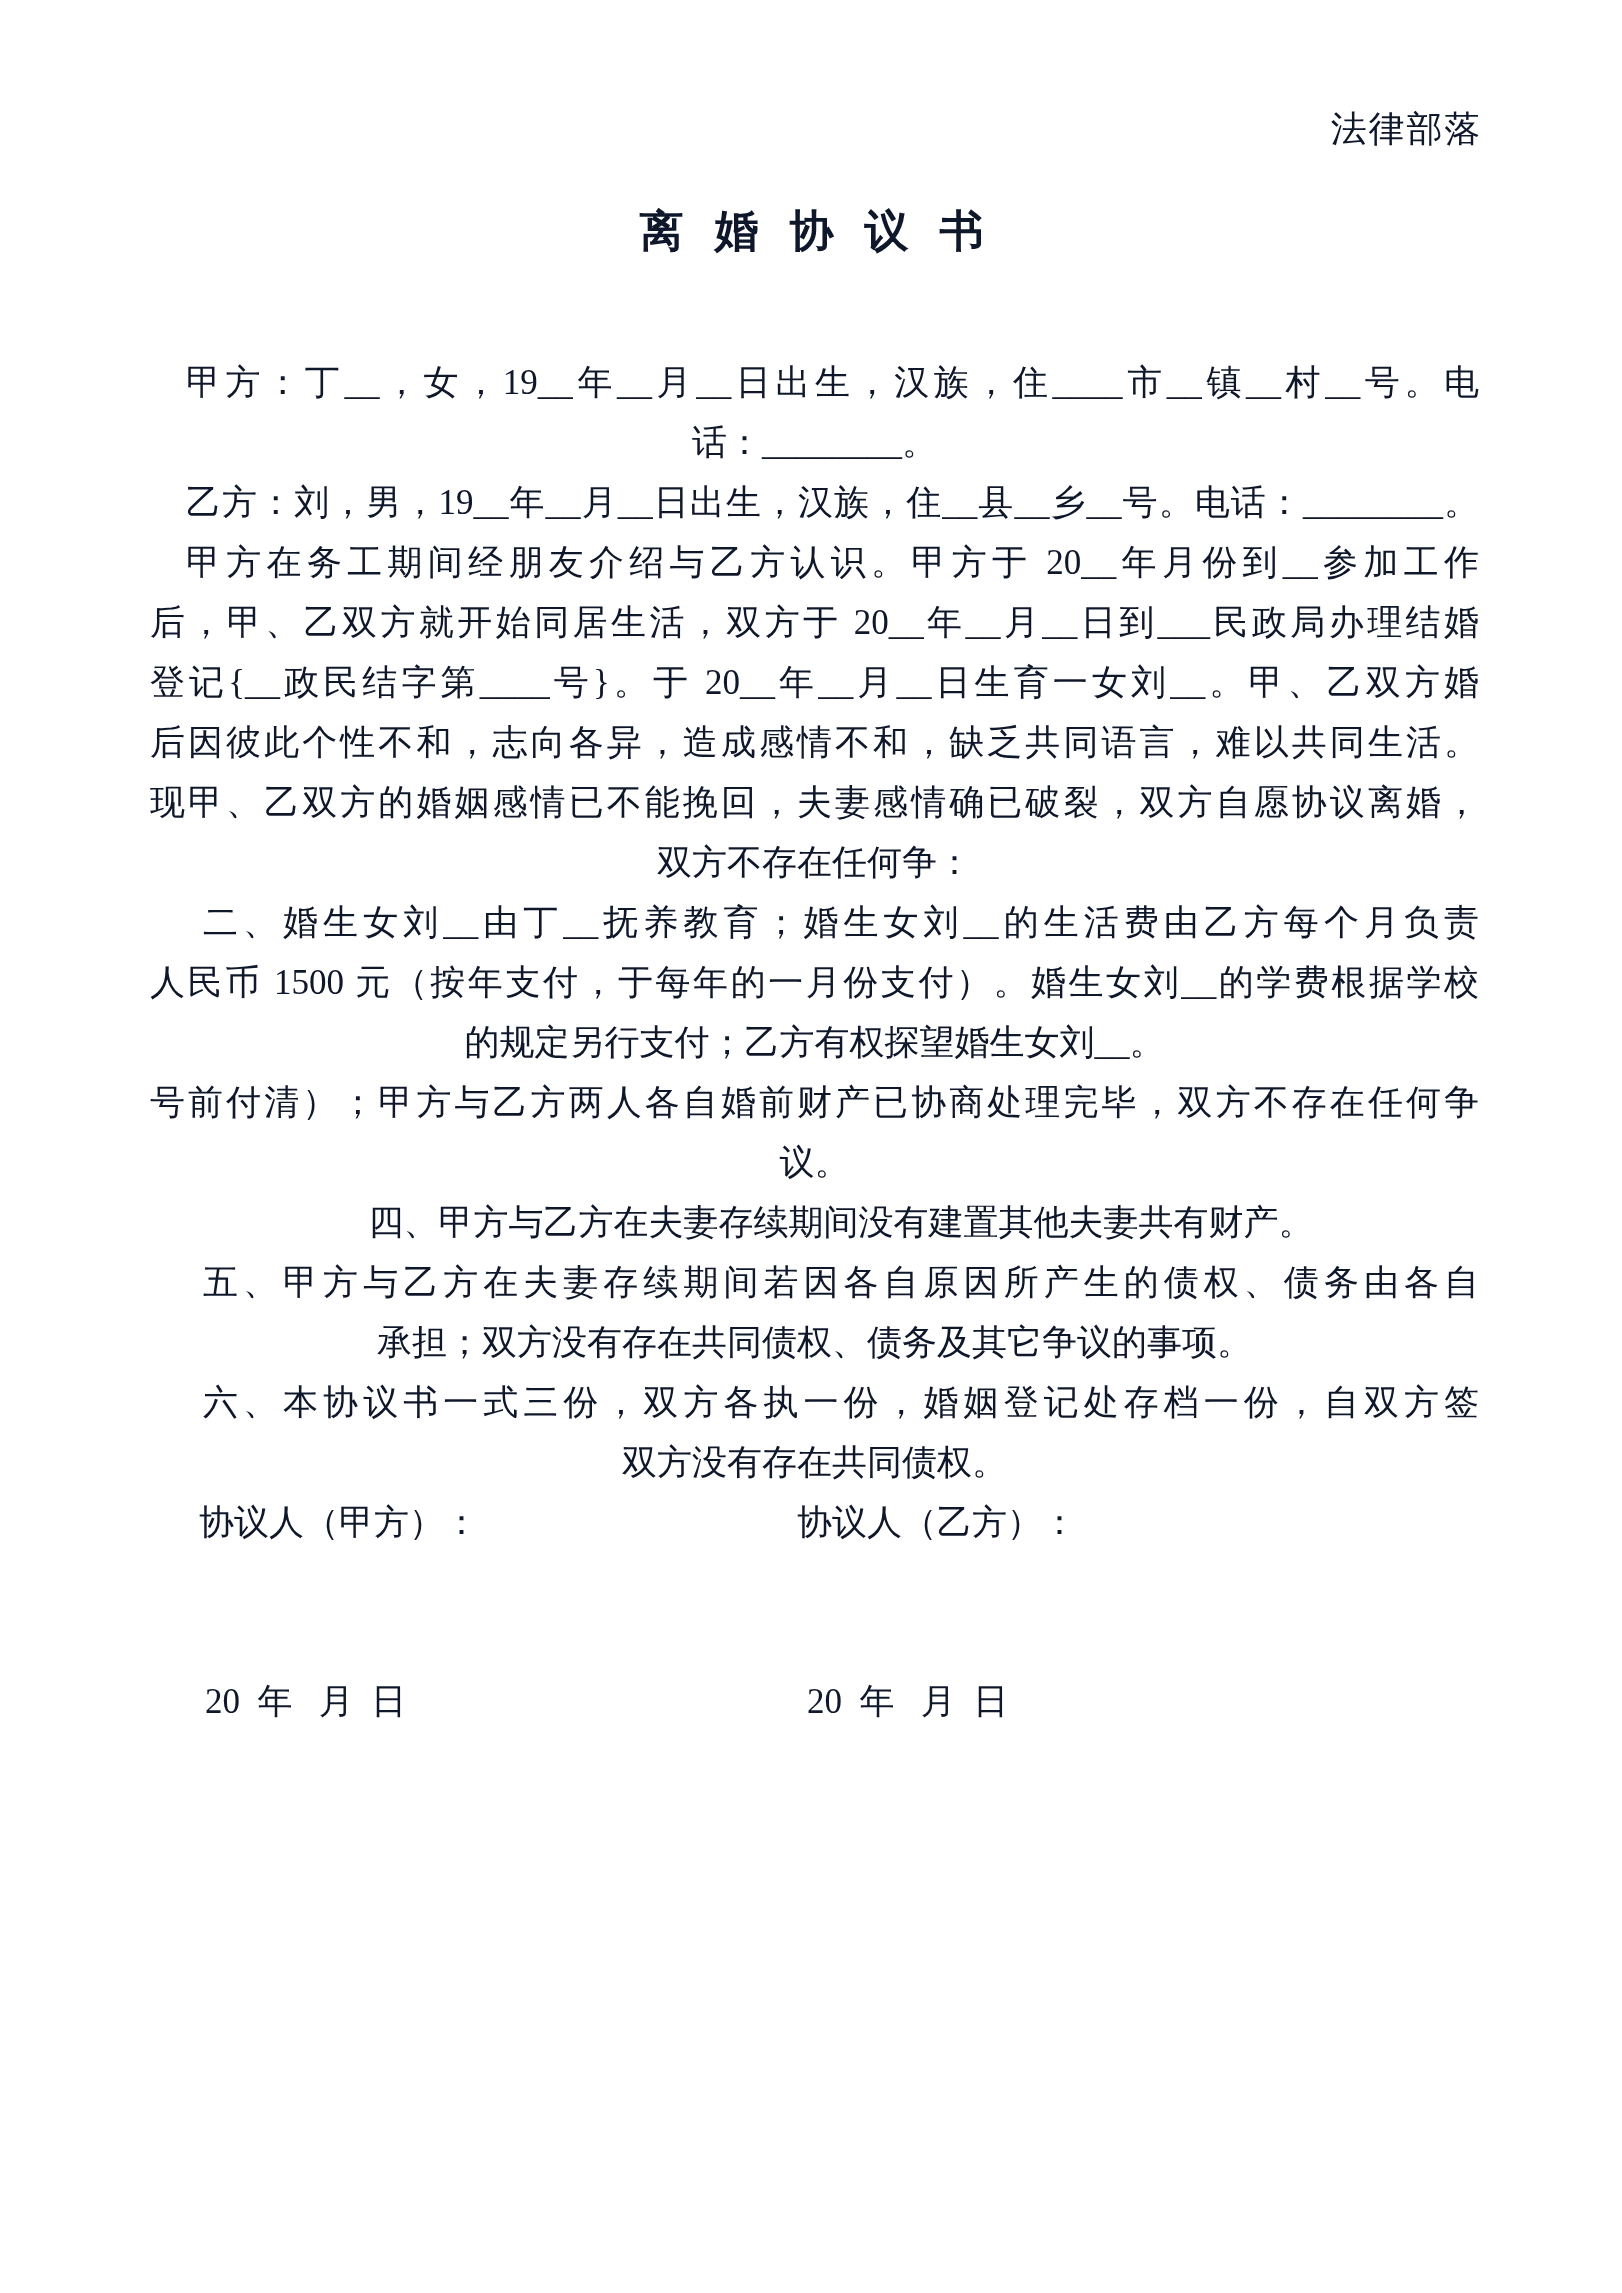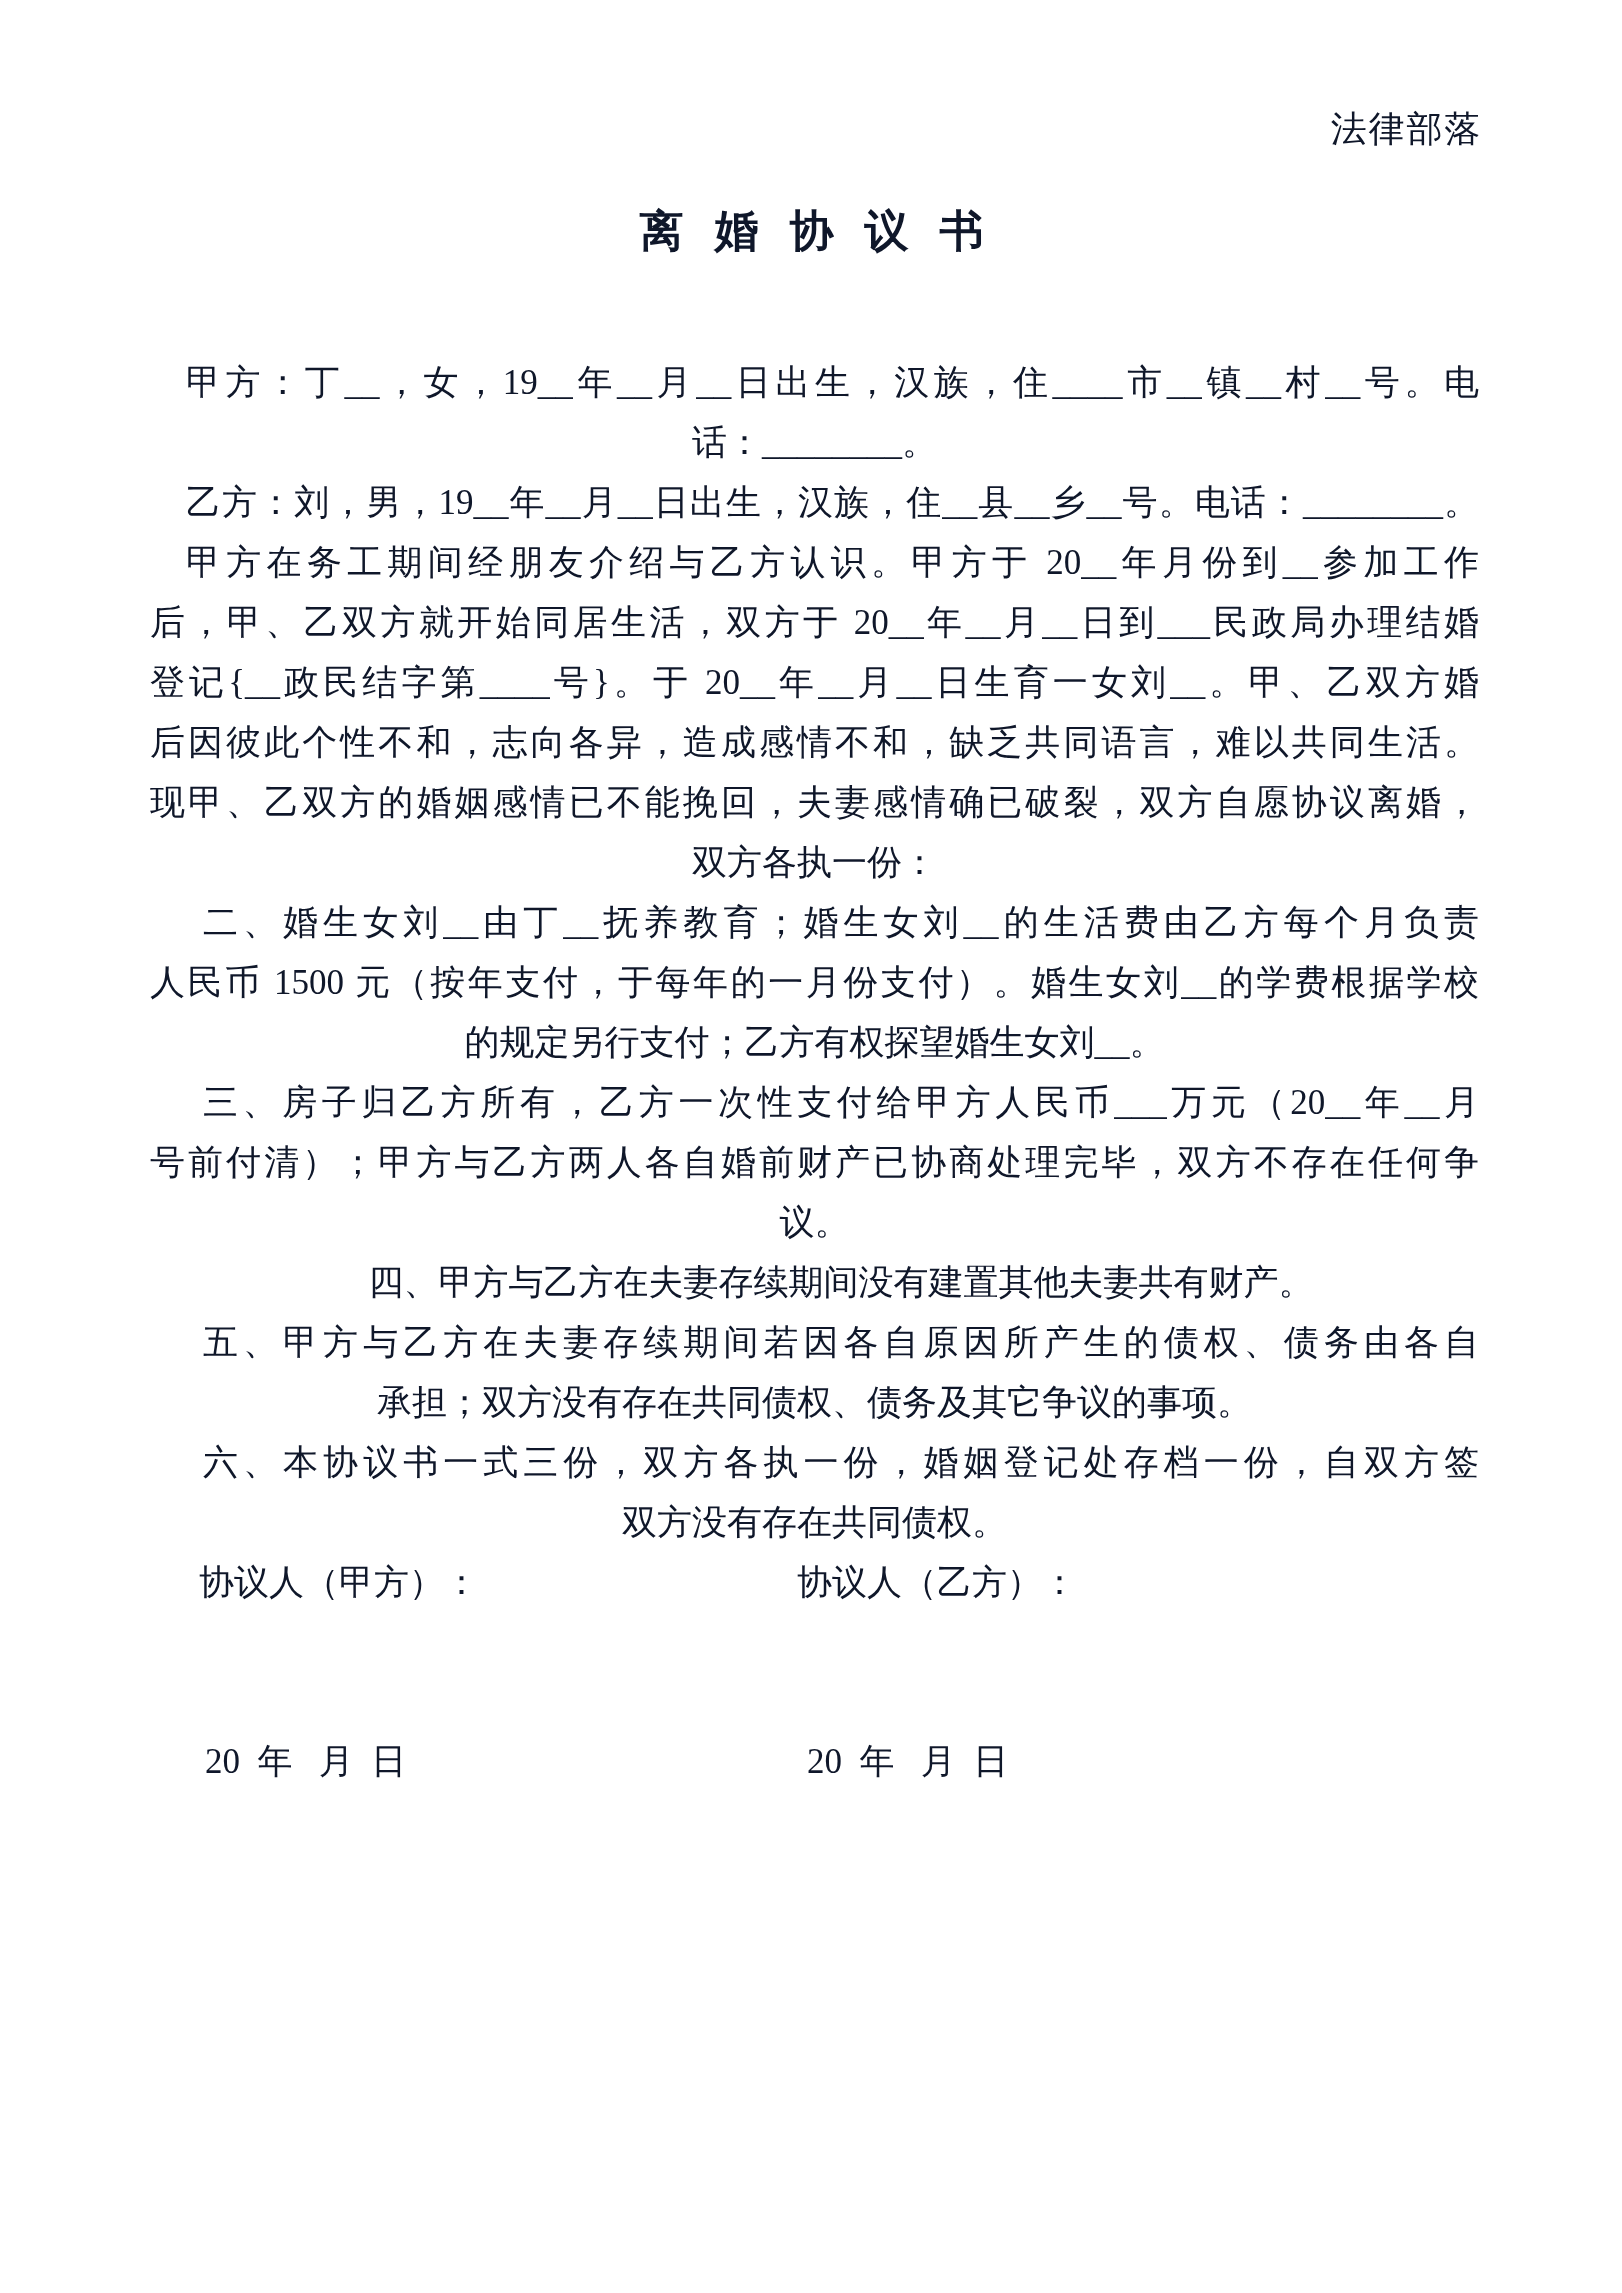--- a/index.html
+++ b/index.html
@@ -71,25 +71,24 @@
 
     <div>
         <p class="line ind-para justify">甲方：丁__，女，19__年__月__日出生，汉族，住____市__镇__村__号。电</p>
         <p class="line">话：________。</p>
         <p class="line ind-para justify">乙方：刘，男，19__年__月__日出生，汉族，住__县__乡__号。电话：________。</p>
         <p class="line ind-para justify">甲方在务工期间经朋友介绍与乙方认识。甲方于 20__年月份到__参加工作</p>
         <p class="line justify">后，甲、乙双方就开始同居生活，双方于 20__年__月__日到___民政局办理结婚</p>
         <p class="line justify">登记{__政民结字第____号}。于 20__年__月__日生育一女刘__。甲、乙双方婚</p>
         <p class="line justify">后因彼此个性不和，志向各异，造成感情不和，缺乏共同语言，难以共同生活。</p>
         <p class="line justify">现甲、乙双方的婚姻感情已不能挽回，夫妻感情确已破裂，双方自愿协议离婚，</p>
-        <p class="line">双方各执一份：</p>
+        <p class="line">双方不存在任何争：</p>
         <p class="line ind-item justify">二、婚生女刘__由丁__抚养教育；婚生女刘__的生活费由乙方每个月负责</p>
         <p class="line justify">人民币 1500 元（按年支付，于每年的一月份支付）。婚生女刘__的学费根据学校</p>
         <p class="line">的规定另行支付；乙方有权探望婚生女刘__。</p>
-        <p class="line ind-item justify">三、房子归乙方所有，乙方一次性支付给甲方人民币___万元（20__年__月</p>
         <p class="line justify">号前付清）；甲方与乙方两人各自婚前财产已协商处理完毕，双方不存在任何争</p>
         <p class="line">议。</p>
         <p class="line ind-item">四、甲方与乙方在夫妻存续期间没有建置其他夫妻共有财产。</p>
         <p class="line ind-item justify">五、甲方与乙方在夫妻存续期间若因各自原因所产生的债权、债务由各自</p>
         <p class="line">承担；双方没有存在共同债权、债务及其它争议的事项。</p>
         <p class="line ind-item justify">六、本协议书一式三份，双方各执一份，婚姻登记处存档一份，自双方签</p>
         <p class="line">双方没有存在共同债权。</p>
       </div>
 
     <p class="sig-row">

